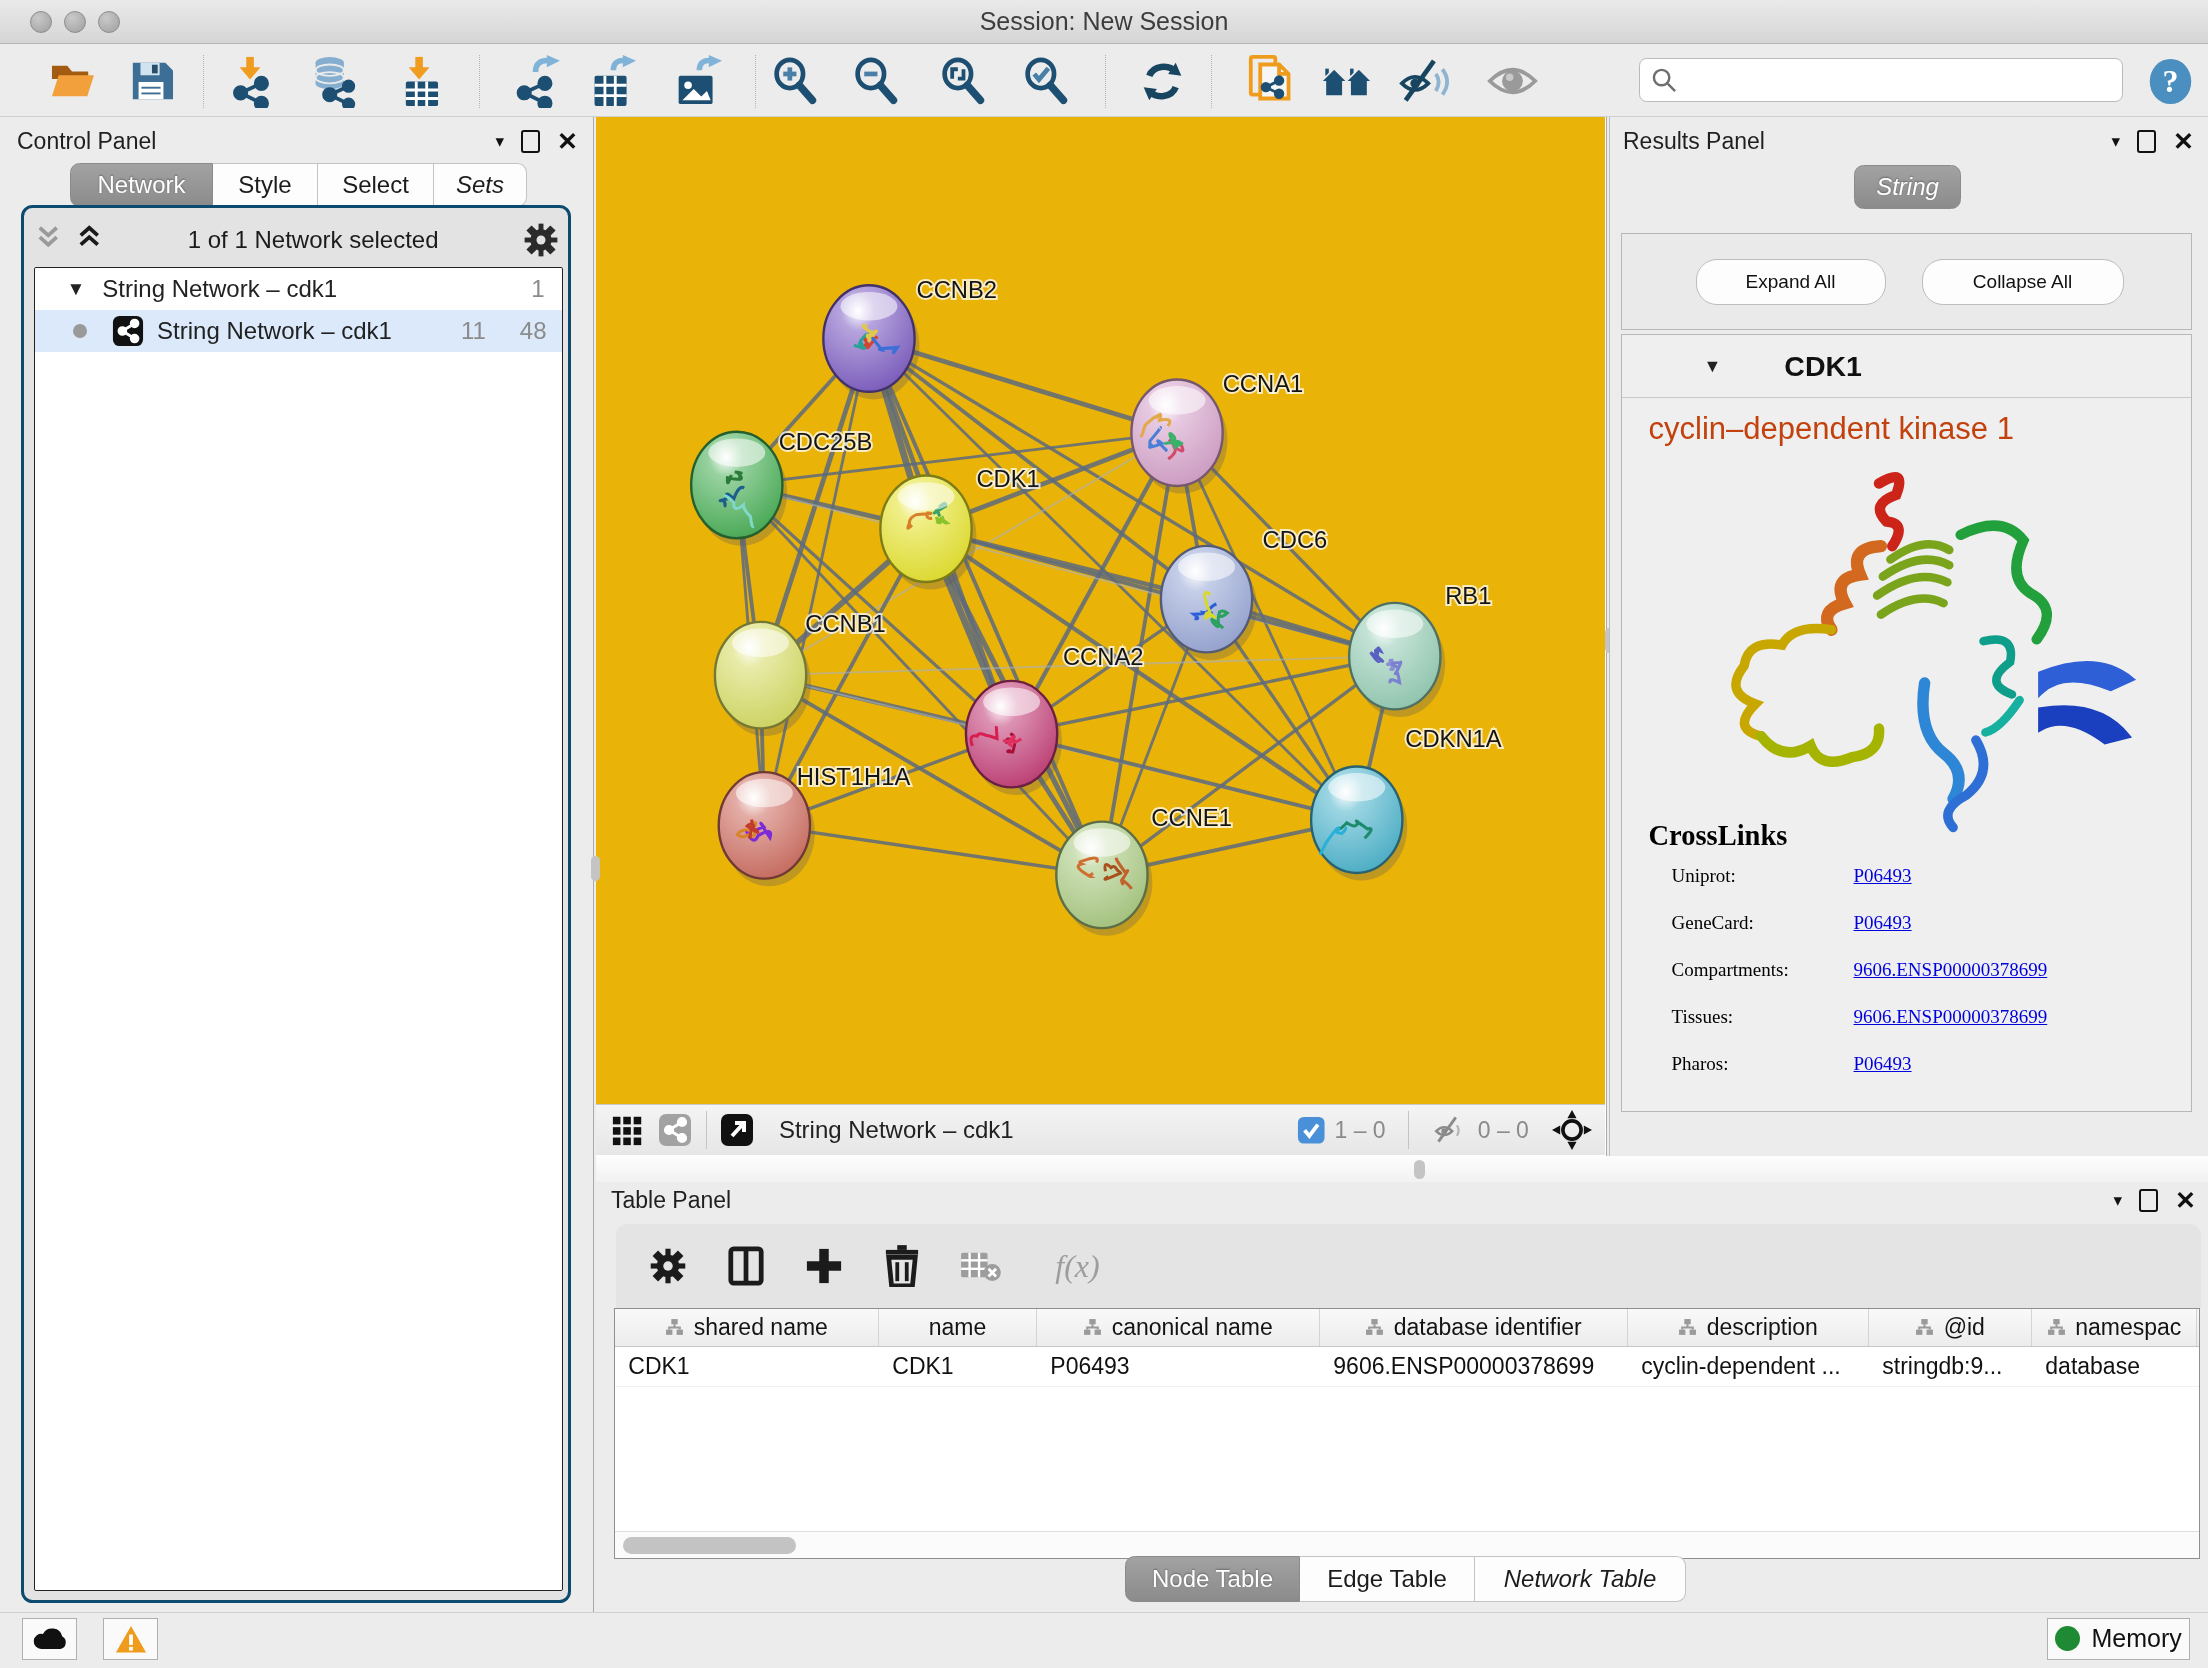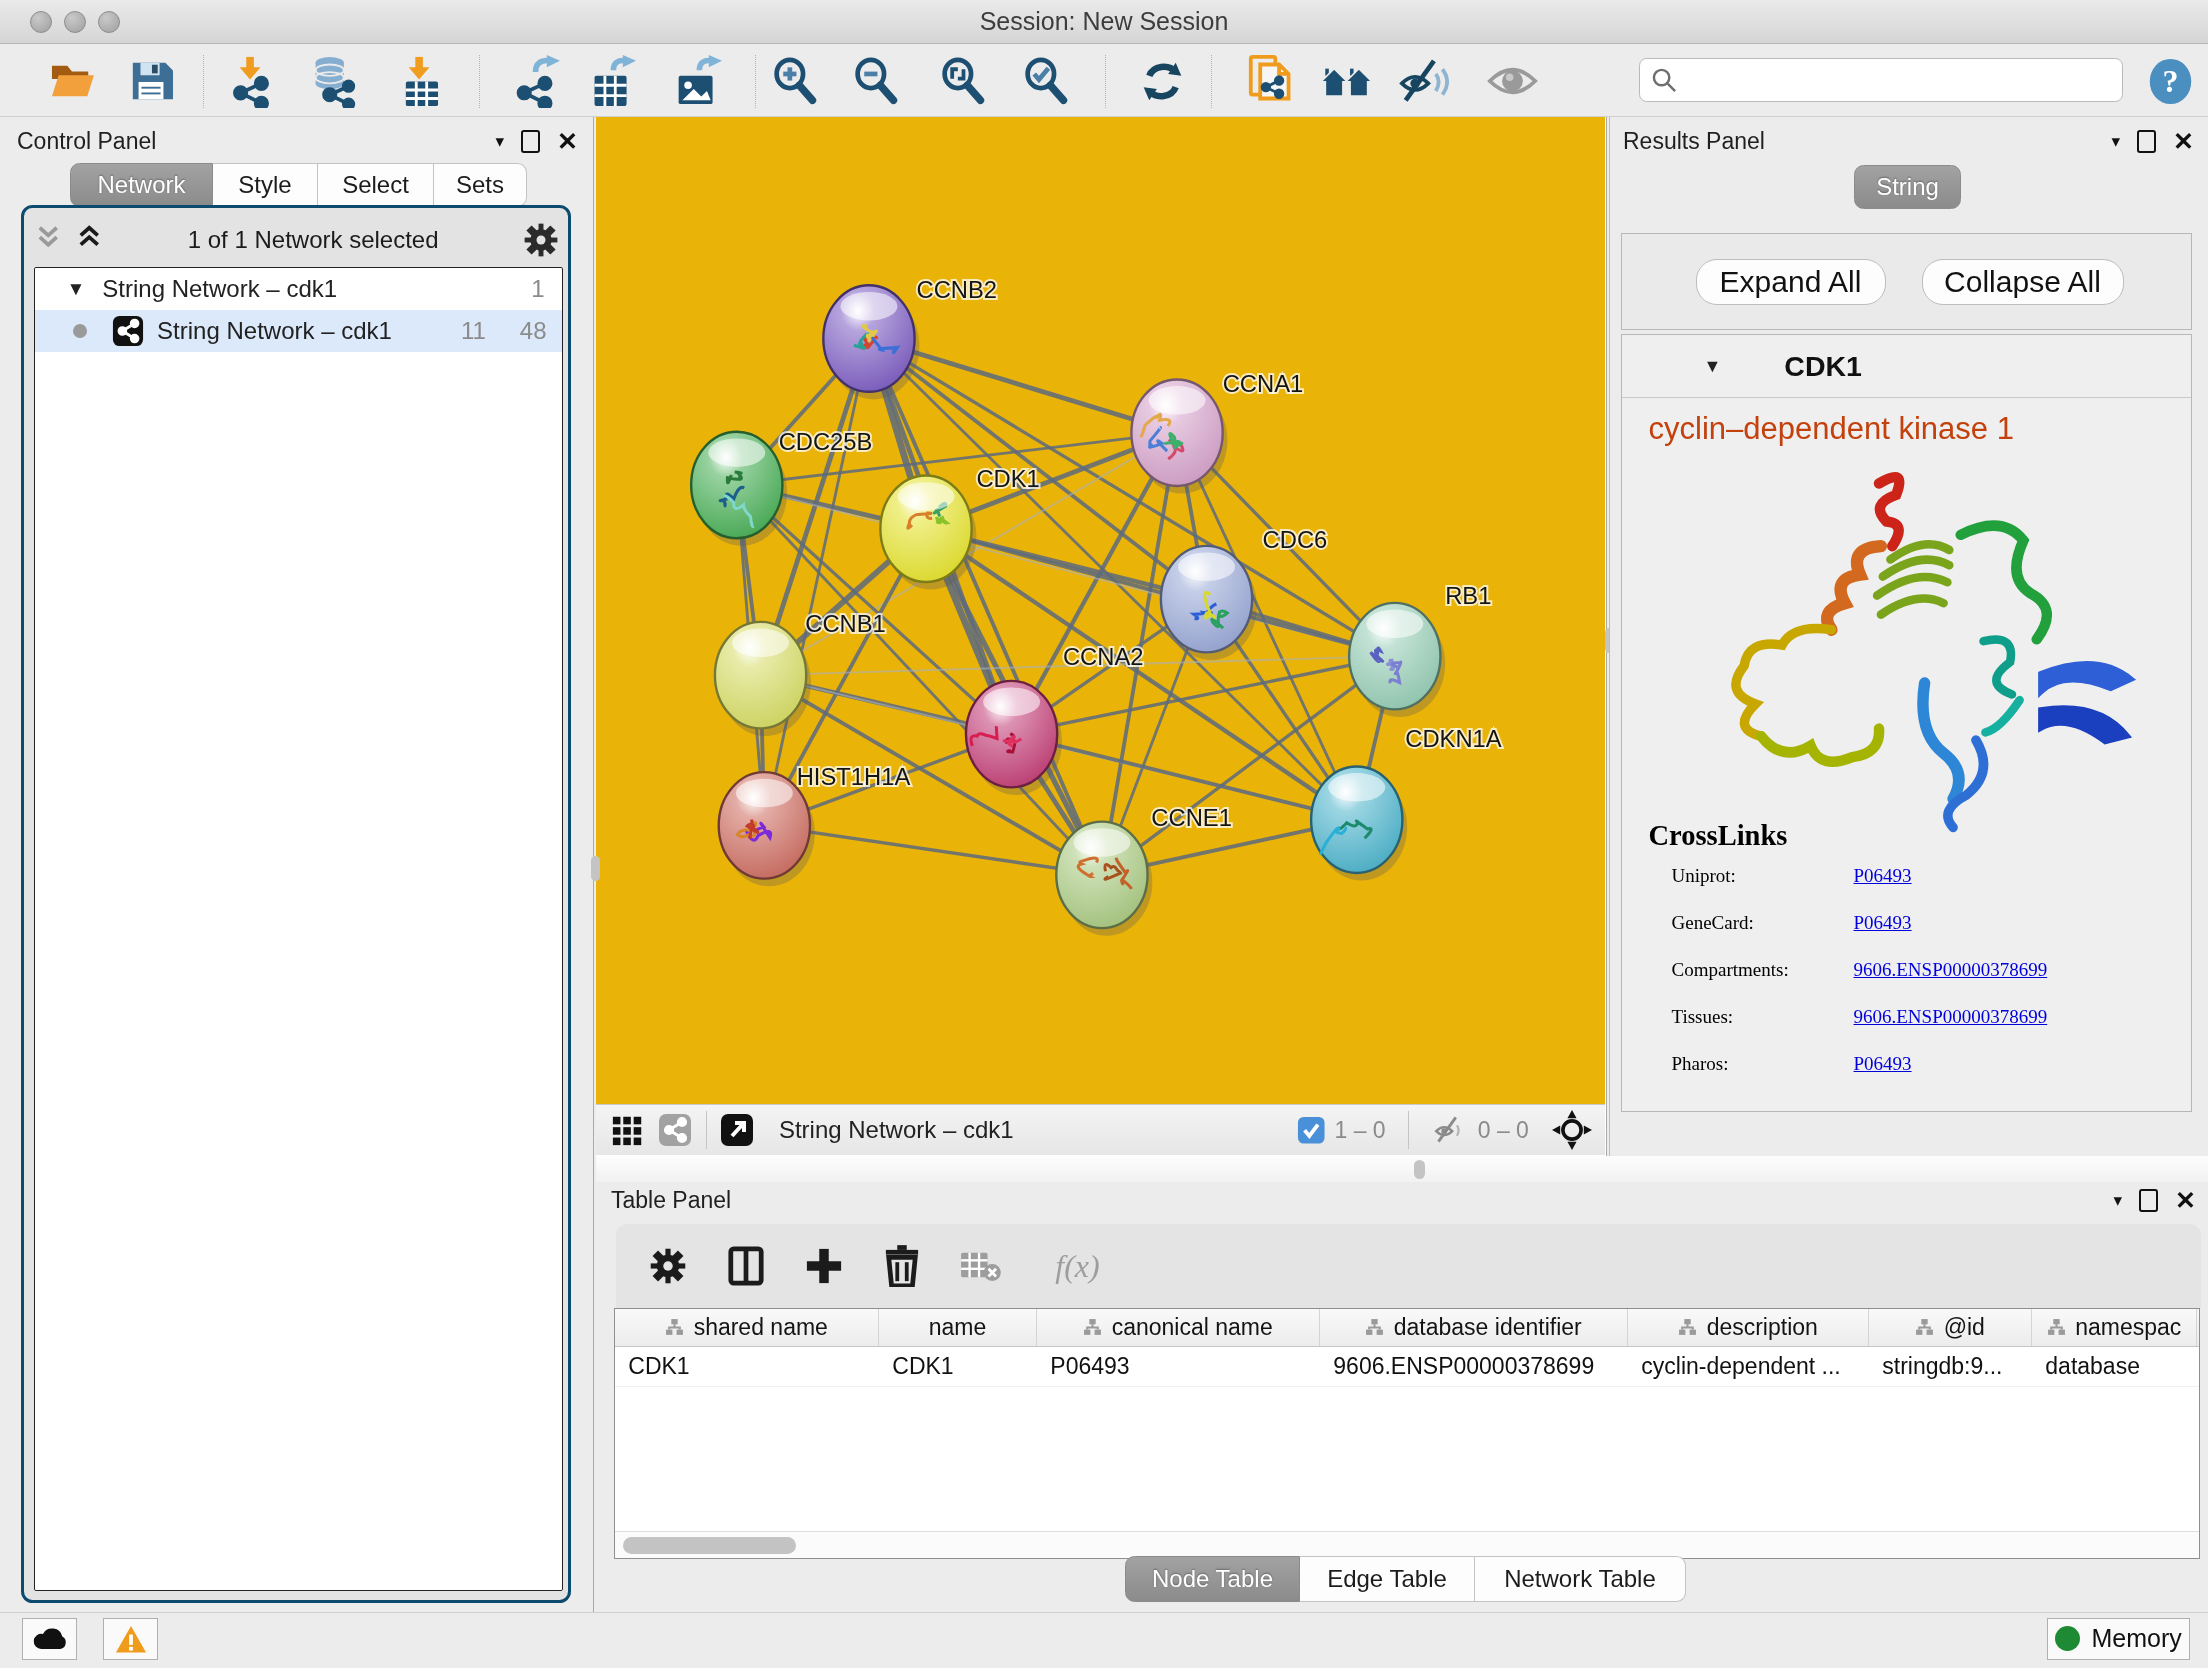--- a/index.html
+++ b/index.html
@@ -29,21 +29,21 @@
   .panel-head { display:flex; align-items:center; font-size:23px; color:#1f1f1f; }
   .ph-icons { margin-left:auto; display:flex; align-items:center; gap:17px; }
   .ph-tri { font-size:17px; color:#111; cursor:pointer; }
   .ph-float { width:19px; height:23px; border:2.9px solid #111; border-radius:2.9px; cursor:pointer; }
   .ph-close { font-size:25px; font-weight:bold; color:#111; cursor:pointer; }
 
   .seg { display:flex; }
   .seg .tab { background:#fdfdfd; border:1px solid #c3c3c3; border-left:none; color:#1c1c1c;
     font-size:24px; display:flex; align-items:center; justify-content:center; cursor:pointer; }
   .seg .tab:first-child { border-left:1px solid #c3c3c3; border-radius:9.5px 0 0 9.5px; }
-  .seg .tab:last-child { border-radius:0 9.5px 9.5px 0; }
+  .seg .tab:last-child { border-radius:0 9.5px 9.5px 0;font-style:italic; }
   .seg .tab.active { background:linear-gradient(#a2a2a2,#8b8b8b); color:#fff; text-shadow:0 -1px 1.9px rgba(0,0,0,.35); border-color:#8b8b8b; }
 
   
   .control-panel { position:absolute; left:0; top:117px; width:594px; height:1495px;
     background:#ececec; border-right:1.9px solid #a9a9a9; }
   .cp-head { position:absolute; left:17px; top:9.5px; width:561px; }
   .cp-tabs { position:absolute; left:70px; top:46px; }
   .cp-box { position:absolute; left:21px; top:88px; width:550px; height:1398px;
     background:#e3e3e3; border:3px solid #0c4a6e; border-radius:11.4px; }
   .cp-statusrow { position:absolute; left:9.5px; top:11.4px; right:9.5px; height:42px; display:flex; align-items:center; }
@@ -65,21 +65,21 @@
   .nb-count { font-size:23px; color:#8a8a8a; }
 
   .split-dot { background:#c4c4c4; border-radius:7.6px; }
 
   
   .results-panel { position:absolute; left:1609px; top:117px; width:599px; height:1039px; background:#ececec; border-left:1px solid #bdbdbd; }
   .rp-head { position:absolute; left:13px; top:9.5px; width:571px;gap:34px; }
   .rp-tab { position:absolute; left:244px; top:48px; }
   .rp-btnbox { position:absolute; left:10.5px; top:116px; width:571px; height:97px; background:#eaeaea; border:1.9px solid #b7b7b7; }
   .rp-btn { position:absolute; top:25px; height:46px; background:#fdfdfd; border:1px solid #bdbdbd; border-radius:21px;
-    font-size:30px; display:flex; align-items:center; justify-content:center; cursor:pointer; color:#111; }
+    font-size:19px; display:flex; align-items:center; justify-content:center; cursor:pointer; color:#111; }
   .rp-content { position:absolute; left:10.5px; top:217px; width:571px; height:778px; background:#efefef; border:1.9px solid #b7b7b7; }
   .rp-protein-head { height:63px; border-bottom:1.9px solid #c9c9c9; display:flex; align-items:center; }
   .rp-protein-name { font-size:28.5px; font-weight:bold; color:#111; }
   .rp-desc { font-size:31px; color:#c2410c; padding:13.3px 0 0 27px; }
   .crosslinks { position:absolute; left:27px; top:485px; font-family:"Liberation Serif",serif; }
   .crosslinks h3 { font-size:28.5px; color:#000; margin-bottom:13.3px; }
   .cl-row { display:flex; font-size:19px; margin-bottom:25px; }
   .cl-label { width:205px; color:#000; padding-left:23px; }
   .cl-link { color:#0000dd; text-decoration:underline; cursor:pointer; }
 

